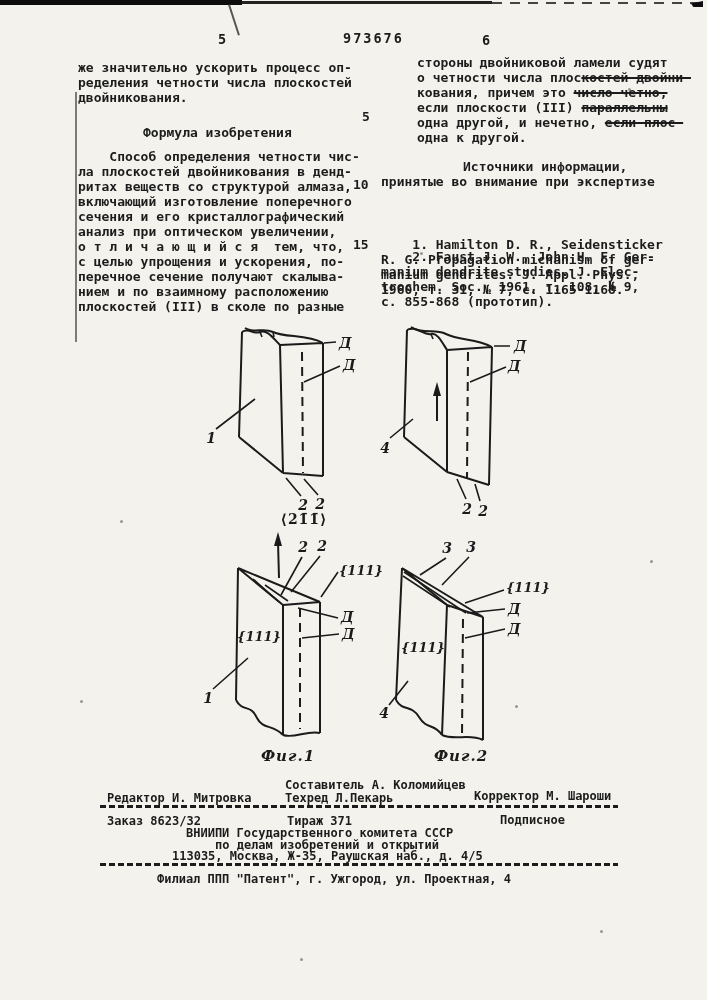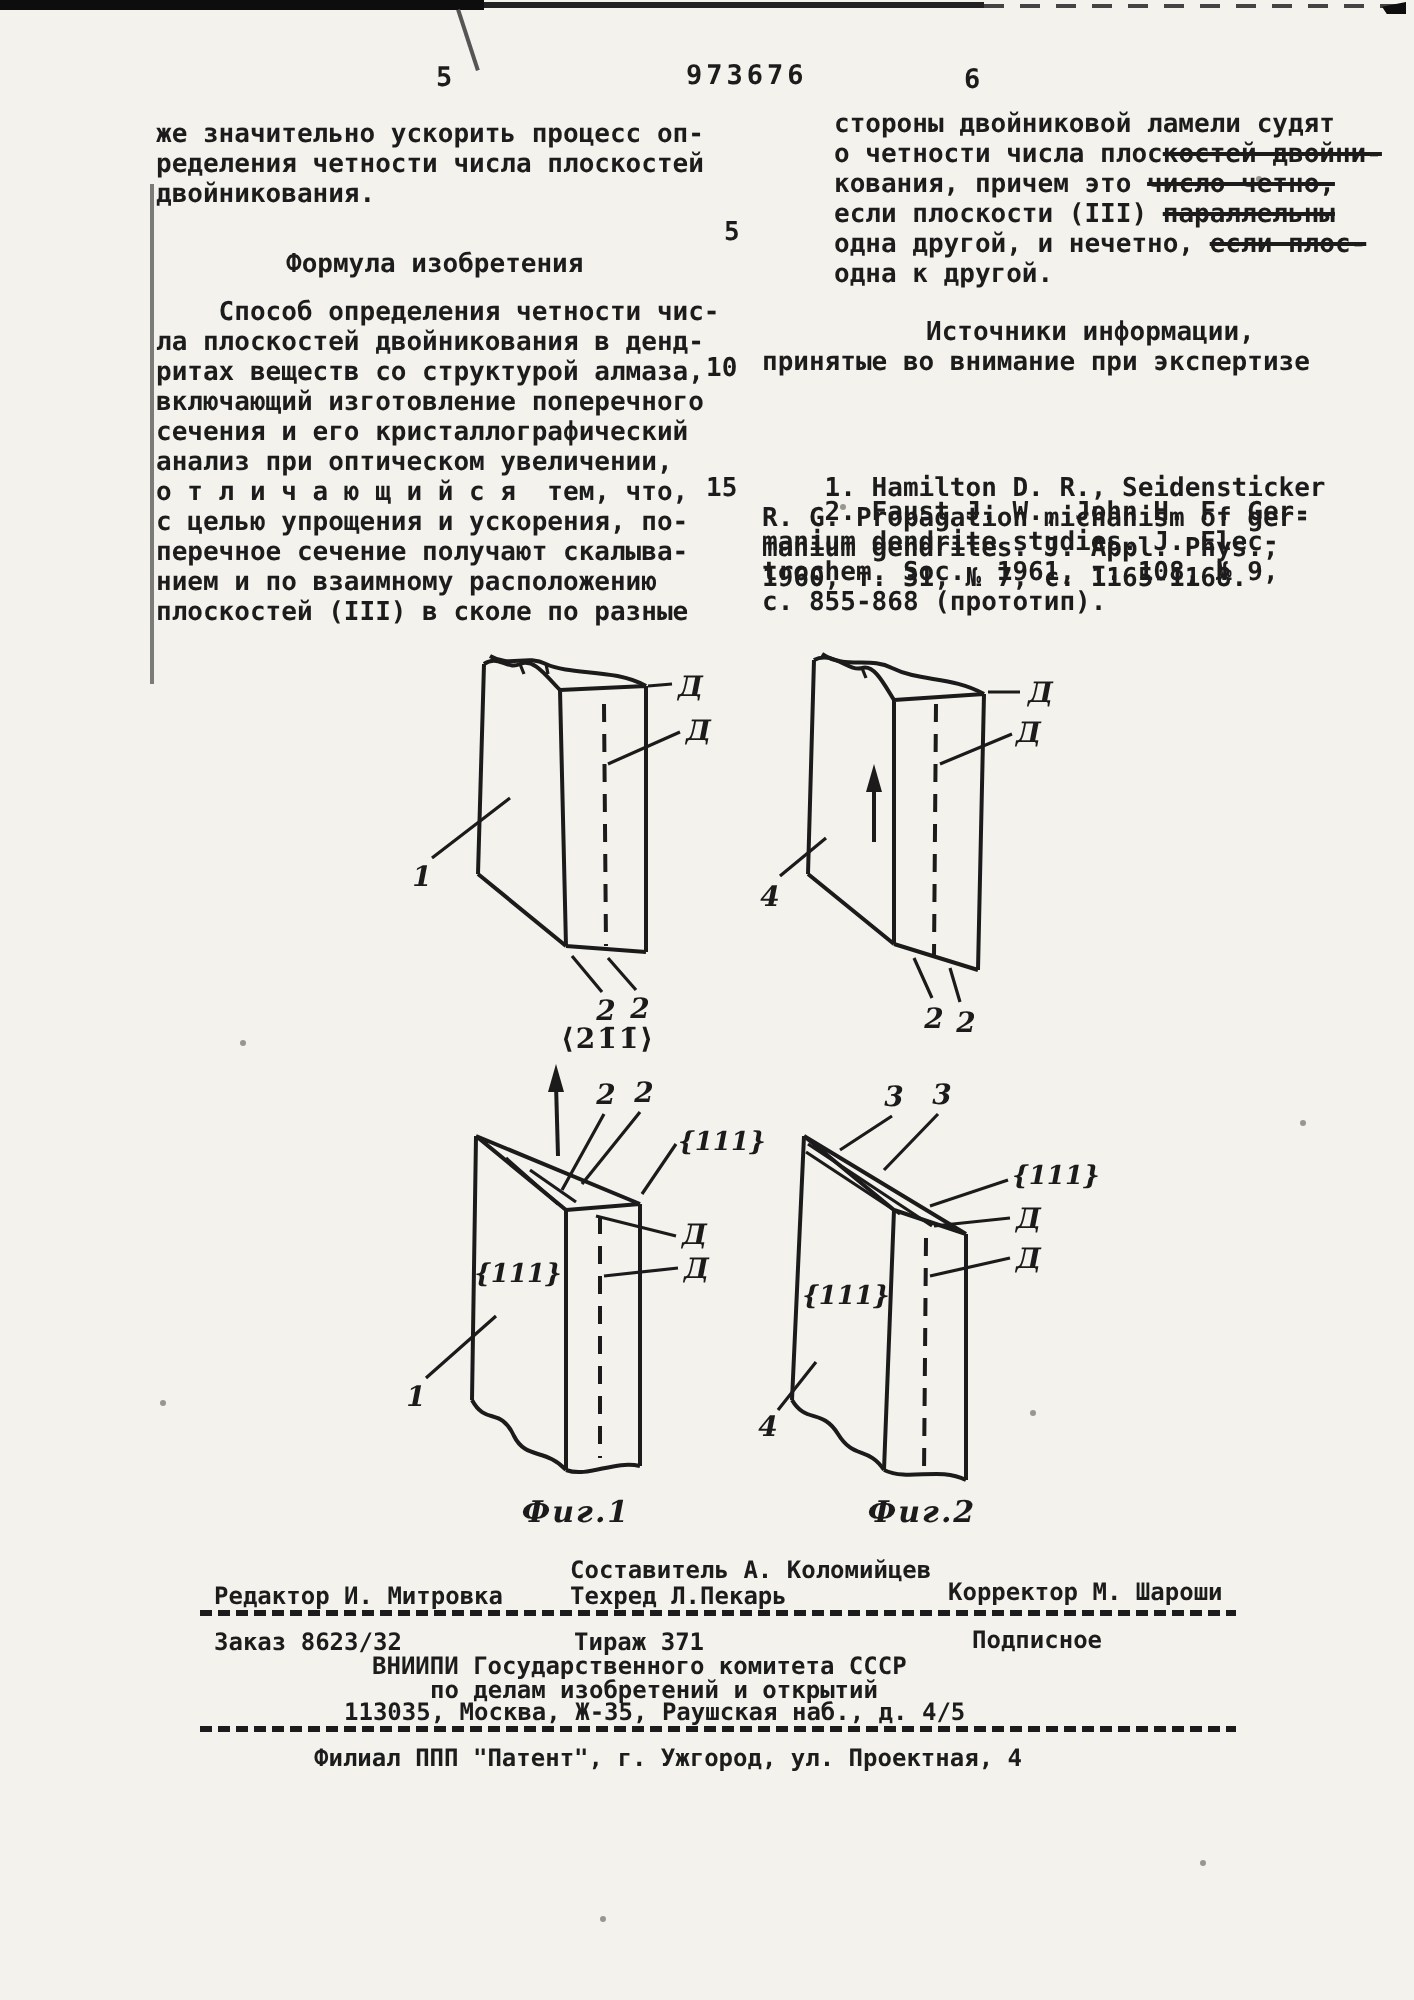--- a/index.html
+++ b/index.html
@@ -186,20 +186,20 @@
     <text class="svgt svgc" x="83" y="226" text-anchor="middle">Фиг.2</text>
   </svg>
 
   <div class="foot" style="left:285px;top:779px;">Составитель А. Коломийцев</div>
   <div class="foot" style="left:107px;top:792px;text-align:center;">Редактор И. Митровка</div>
   <div class="foot" style="left:285px;top:792px;">Техред Л.Пекарь</div>
   <div class="foot" style="left:474px;top:790px;">Корректор М. Шароши</div>
   <div class="dashline" style="left:100px;top:805px;width:518px;"></div>
   <div class="foot" style="left:107px;top:815px;">Заказ 8623/32</div>
   <div class="foot" style="left:287px;top:815px;">Тираж 371</div>
-  <div class="foot" style="left:486px;top:814px;">Подписное</div>
+  <div class="foot" style="left:500px;top:814px;">Подписное</div>
   <div class="foot" style="left:186px;top:827px;">ВНИИПИ Государственного комитета СССР</div>
   <div class="foot" style="left:215px;top:839px;">по делам изобретений и открытий</div>
   <div class="foot" style="left:172px;top:850px;">113035, Москва, Ж-35, Раушская наб., д. 4/5</div>
   <div class="dashline" style="left:100px;top:863px;width:518px;"></div>
   <div class="foot" style="left:157px;top:873px;">Филиал ППП "Патент", г. Ужгород, ул. Проектная, 4</div>
 
 </div>
 
 </body></html>

